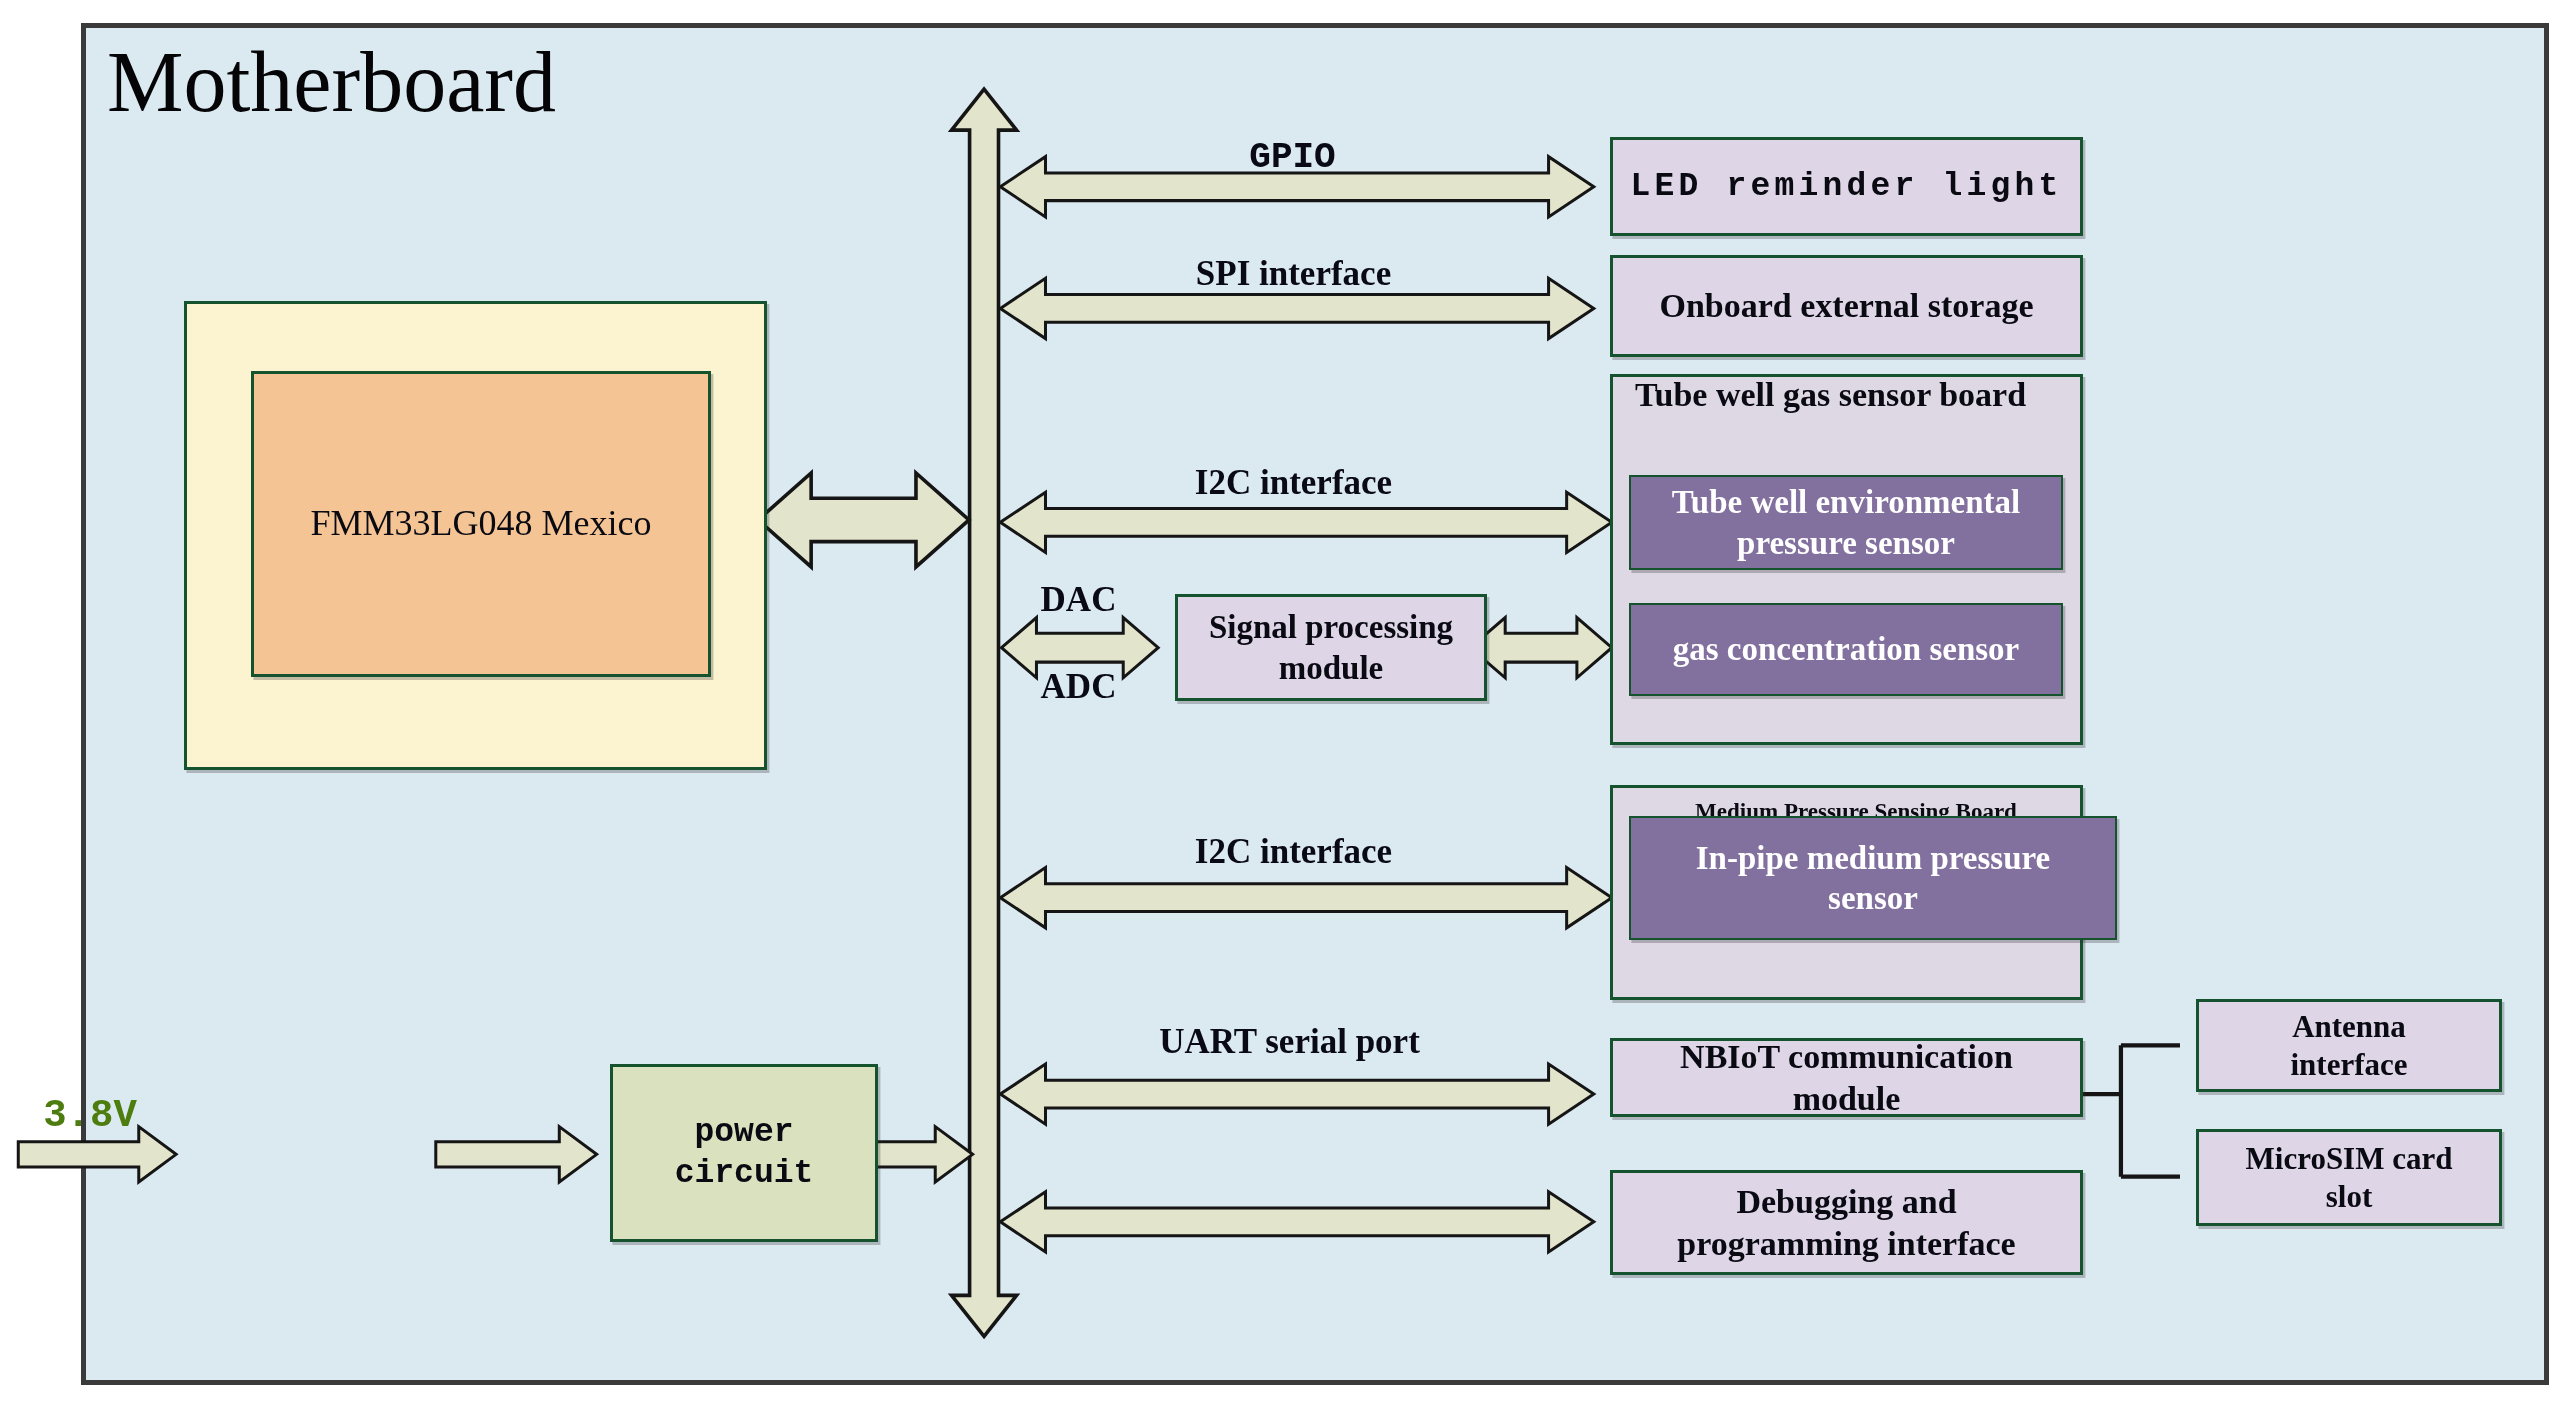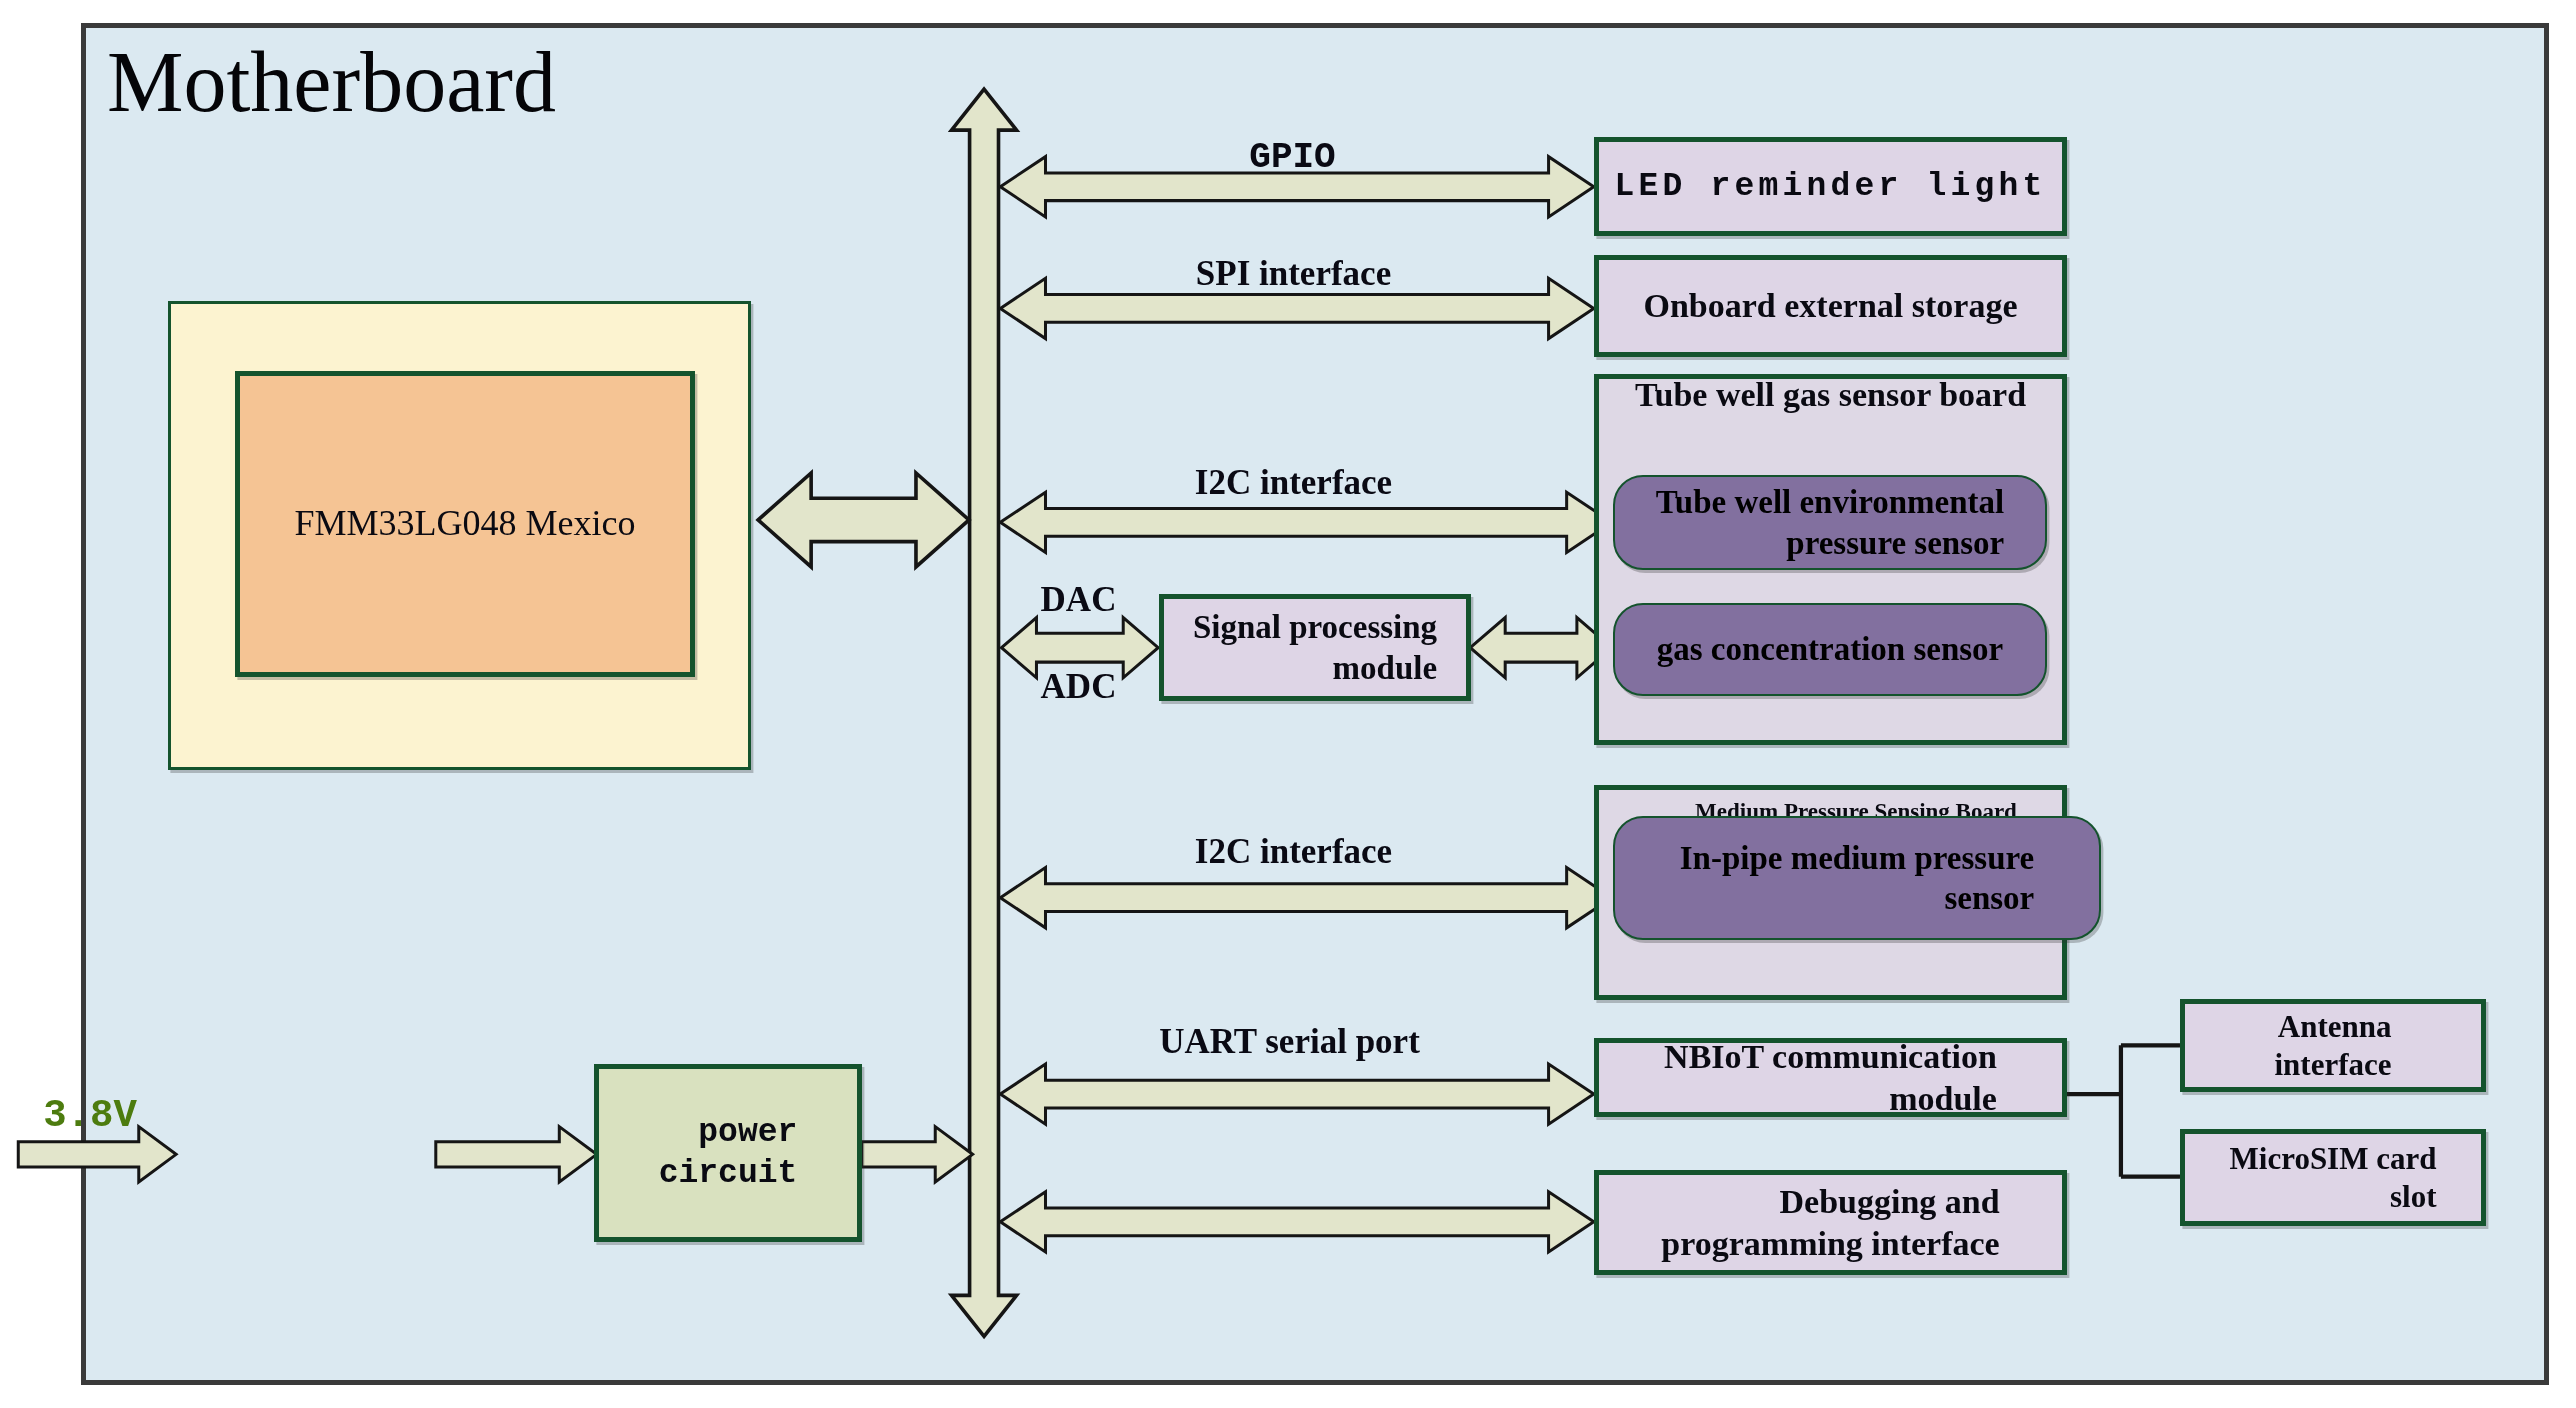--- a/index.html
+++ b/index.html
@@ -2,26 +2,26 @@
 <html style="font-size:9.6px"><head>
 <meta charset="utf-8">
 <style>
   html,body{margin:0;padding:0;background:#ffffff;}
   .canvas{position:relative;width:2576px;height:1408px;background:#ffffff;overflow:hidden;
           font-family:"Liberation Serif",serif;color:#0a0a12;}
   .board{position:absolute;left:81px;top:23px;width:2468px;height:1362px;
          background:#dbe9f1;border:5.4px solid #3a3a3a;box-sizing:border-box;}
   .overlay{position:absolute;left:0;top:0;width:2576px;height:1408px;}
   .board-title{position:absolute;left:107px;top:35px;font:400 86px/1.1 "Liberation Serif",serif;color:#050508;}
-  .box{position:absolute;box-sizing:border-box;border:5px solid #14532d;
-       display:flex;align-items:center;justify-content:center;text-align:right;
-       white-space:pre-line;line-height:1.22;box-shadow:2.4px 3px 0 rgba(45,45,45,0.28);}
+  .box{position:absolute;box-sizing:border-box;border:3px solid #14532d;
+       display:flex;align-items:center;justify-content:center;text-align:center;
+       white-space:pre-line;line-height:1.22;box-shadow:2.4px 3px 0 rgba(45,45,45,0.28);margin-left:16px;}
   .lavender{background:#ded5e6;}
   .boardbox{background:#ded8e5;}
-  .darkpurple{background:#82709f;border-width:2.4px;color:#000000;border-radius:30px;}
+  .darkpurple{background:#82709f;border-width:2.4px;color:#ffffff;}
   .greenbox{background:#d9e1bf;font-family:"Liberation Mono",monospace;font-weight:700;}
   .chip-outer{background:#fcf3d0;border-width:3.6px;}
   .chip-inner{background:#f5c494;font:400 36px/1.2 "Liberation Serif",serif;}
   .serifbold{font:700 34px/1.22 "Liberation Serif",serif;}
   .serifbold-sm{font:700 33px/1.22 "Liberation Serif",serif;}
   .serifbold-xs{font:700 31px/1.22 "Liberation Serif",serif;}
   .monotext{font:700 33px/1.25 "Liberation Mono",monospace;}
   .led-spacing{letter-spacing:4.2px;}
   .inboard-title{position:absolute;text-align:center;font:700 34px/1.1 "Liberation Serif",serif;color:#0a0a12;}
   .bus-label{position:absolute;text-align:center;font:700 35px/1.1 "Liberation Serif",serif;color:#0a0a14;white-space:pre;}

